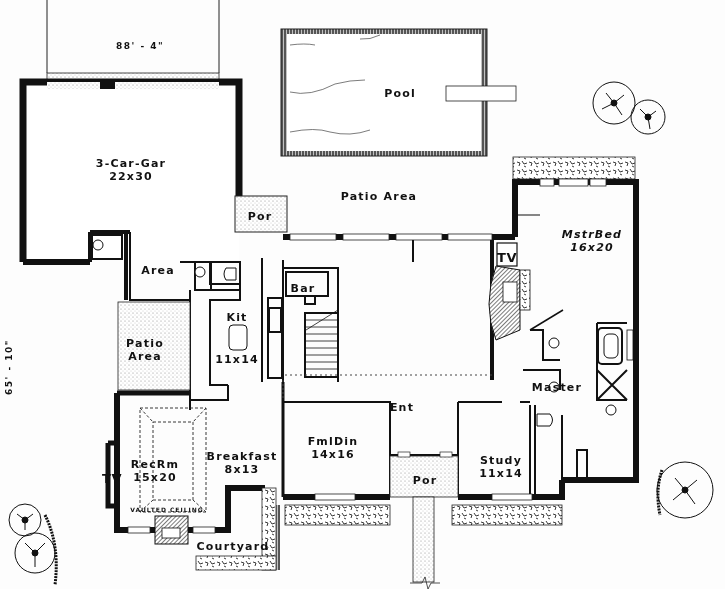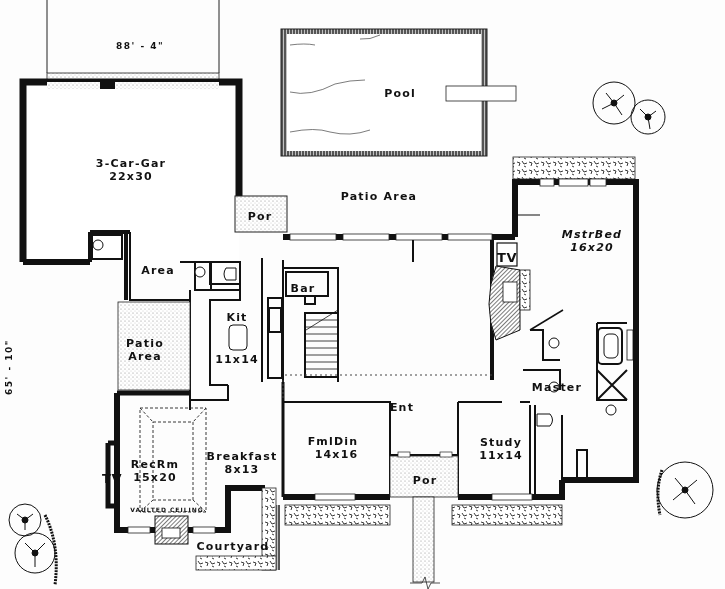--- a/index.html
+++ b/index.html
@@ -280,26 +280,26 @@
     <span>RecRm</span>
     <span class="sub">15x20</span>
   </div>
   <div class="lbl small" style="left:167px; top:503px;">VAULTED CEILING</div>
 
   <div class="lbl" style="left:242px; top:450px;text-align:center;">
     <span>Breakfast</span>
     <span class="sub">8x13</span>
   </div>
 
-  <div class="lbl" style="left:333px; top:435px;text-align:right;">
+  <div class="lbl" style="left:333px; top:435px;">
     <span>FmlDin</span>
     <span class="sub">14x16</span>
   </div>
 
-  <div class="lbl" style="left:501px; top:436px;">
+  <div class="lbl" style="left:501px; top:454px;">
     <span>Study</span>
     <span class="sub">11x14</span>
   </div>
 
   <div class="lbl" style="left:425px; top:474px;">
     <span>Por</span>
   </div>
 
   <div class="lbl" style="left:233px; top:540px;">
     <span>Courtyard</span>

